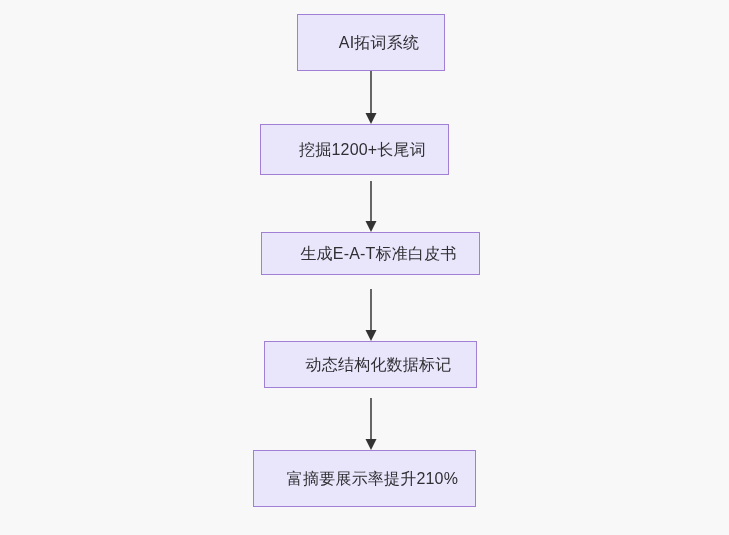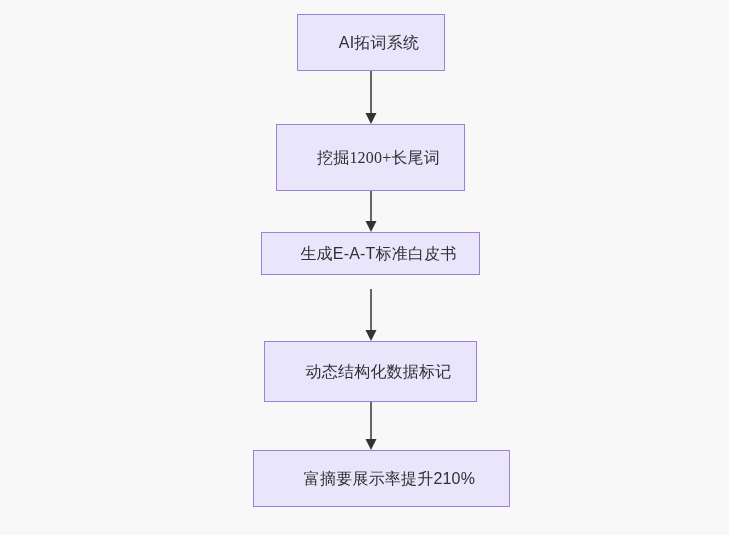--- a/index.html
+++ b/index.html
@@ -74,29 +74,29 @@
     <svg width="20" height="54" viewBox="0 0 20 54">
       <line x1="10" y1="0" x2="10" y2="44" stroke="#666666" stroke-width="2"></line>
       <polygon points="10,52 4.5,41 15.5,41" fill="#333333"></polygon>
     </svg>
   </div>
 
   <div class="node" style="left:297px; top:14px; width:148px; height:57px;">
     <span class="node-label">AI拓词系统</span>
   </div>
 
-  <div class="node" style="left:276px; top:124px; width:189px; height:67px;font-family:Liberation Serif, serif;">
+  <div class="node" style="left:260px; top:124px; width:189px; height:51px;">
     <span class="node-label">挖掘1200+长尾词</span>
   </div>
 
   <div class="node" style="left:261px; top:232px; width:219px; height:43px;">
     <span class="node-label">生成E-A-T标准白皮书</span>
   </div>
 
-  <div class="node" style="left:264px; top:341px; width:213px; height:61px;">
+  <div class="node" style="left:264px; top:341px; width:213px; height:47px;">
     <span class="node-label">动态结构化数据标记</span>
   </div>
 
-  <div class="node" style="left:253px; top:450px; width:257px; height:57px;">
+  <div class="node" style="left:253px; top:450px; width:223px; height:57px;">
     <span class="node-label">富摘要展示率提升210%</span>
   </div>
 
 </div>
 
 </body></html>

